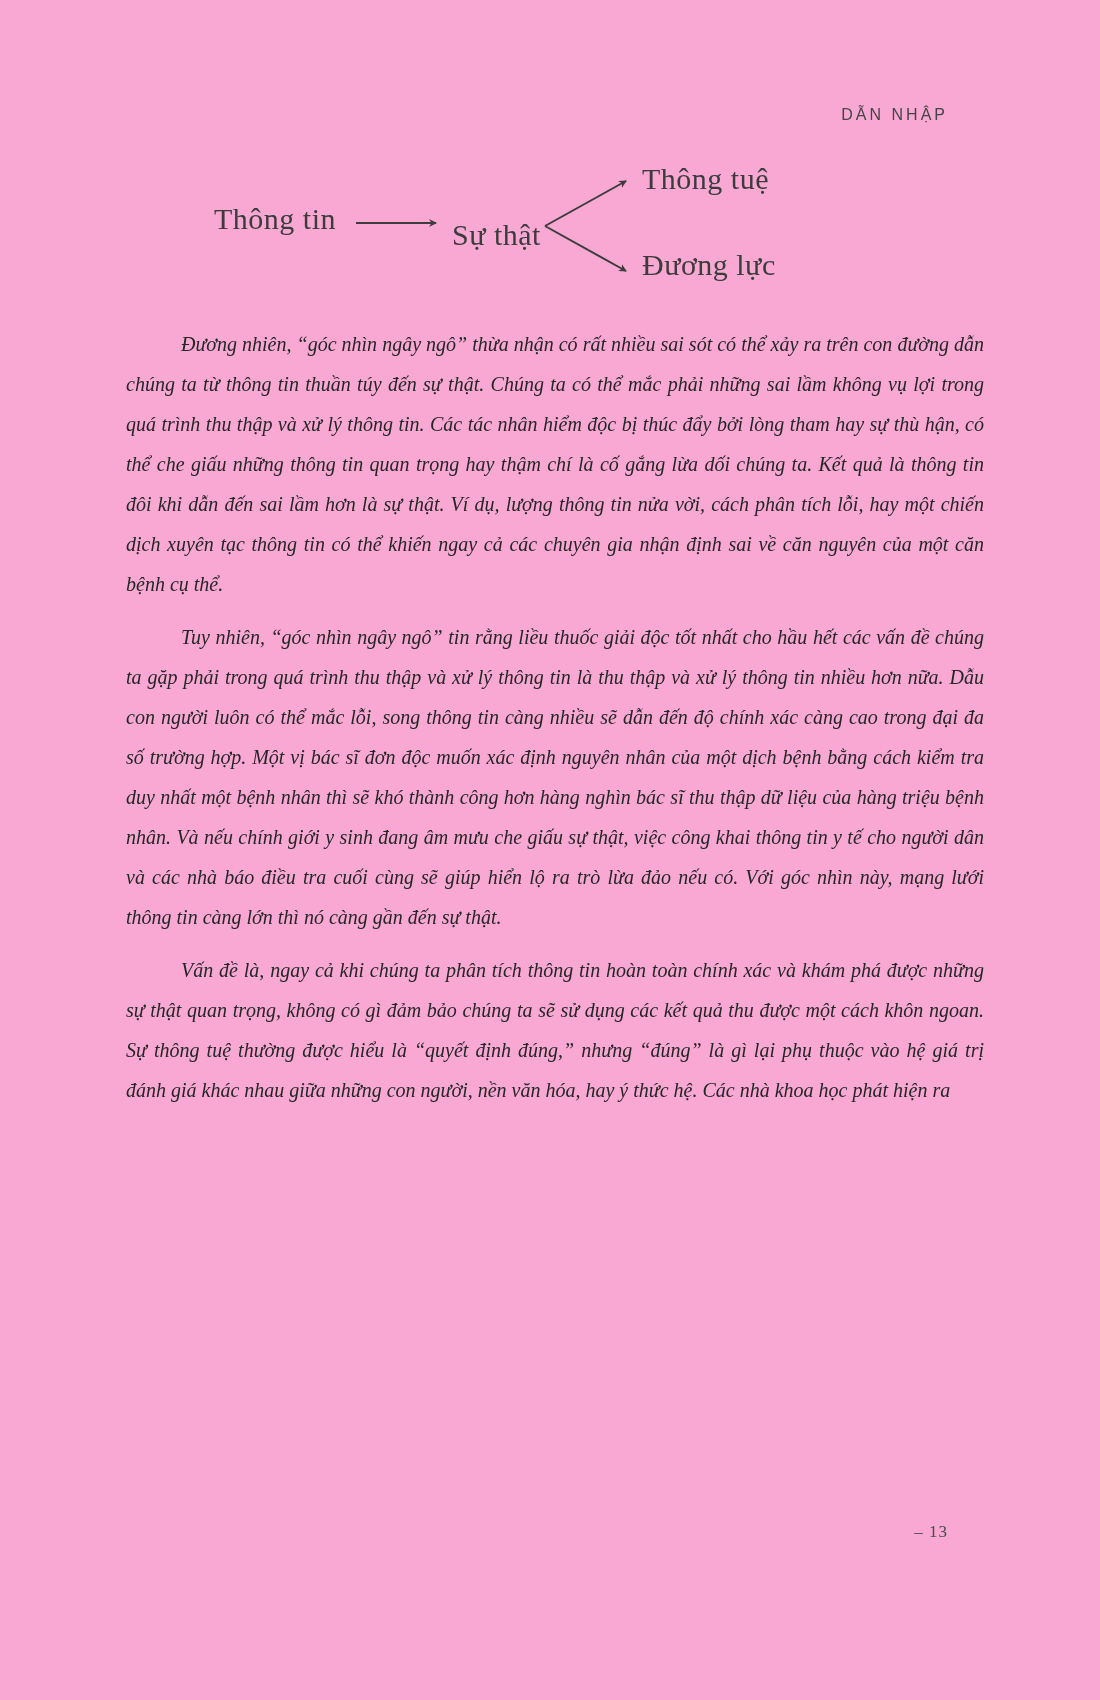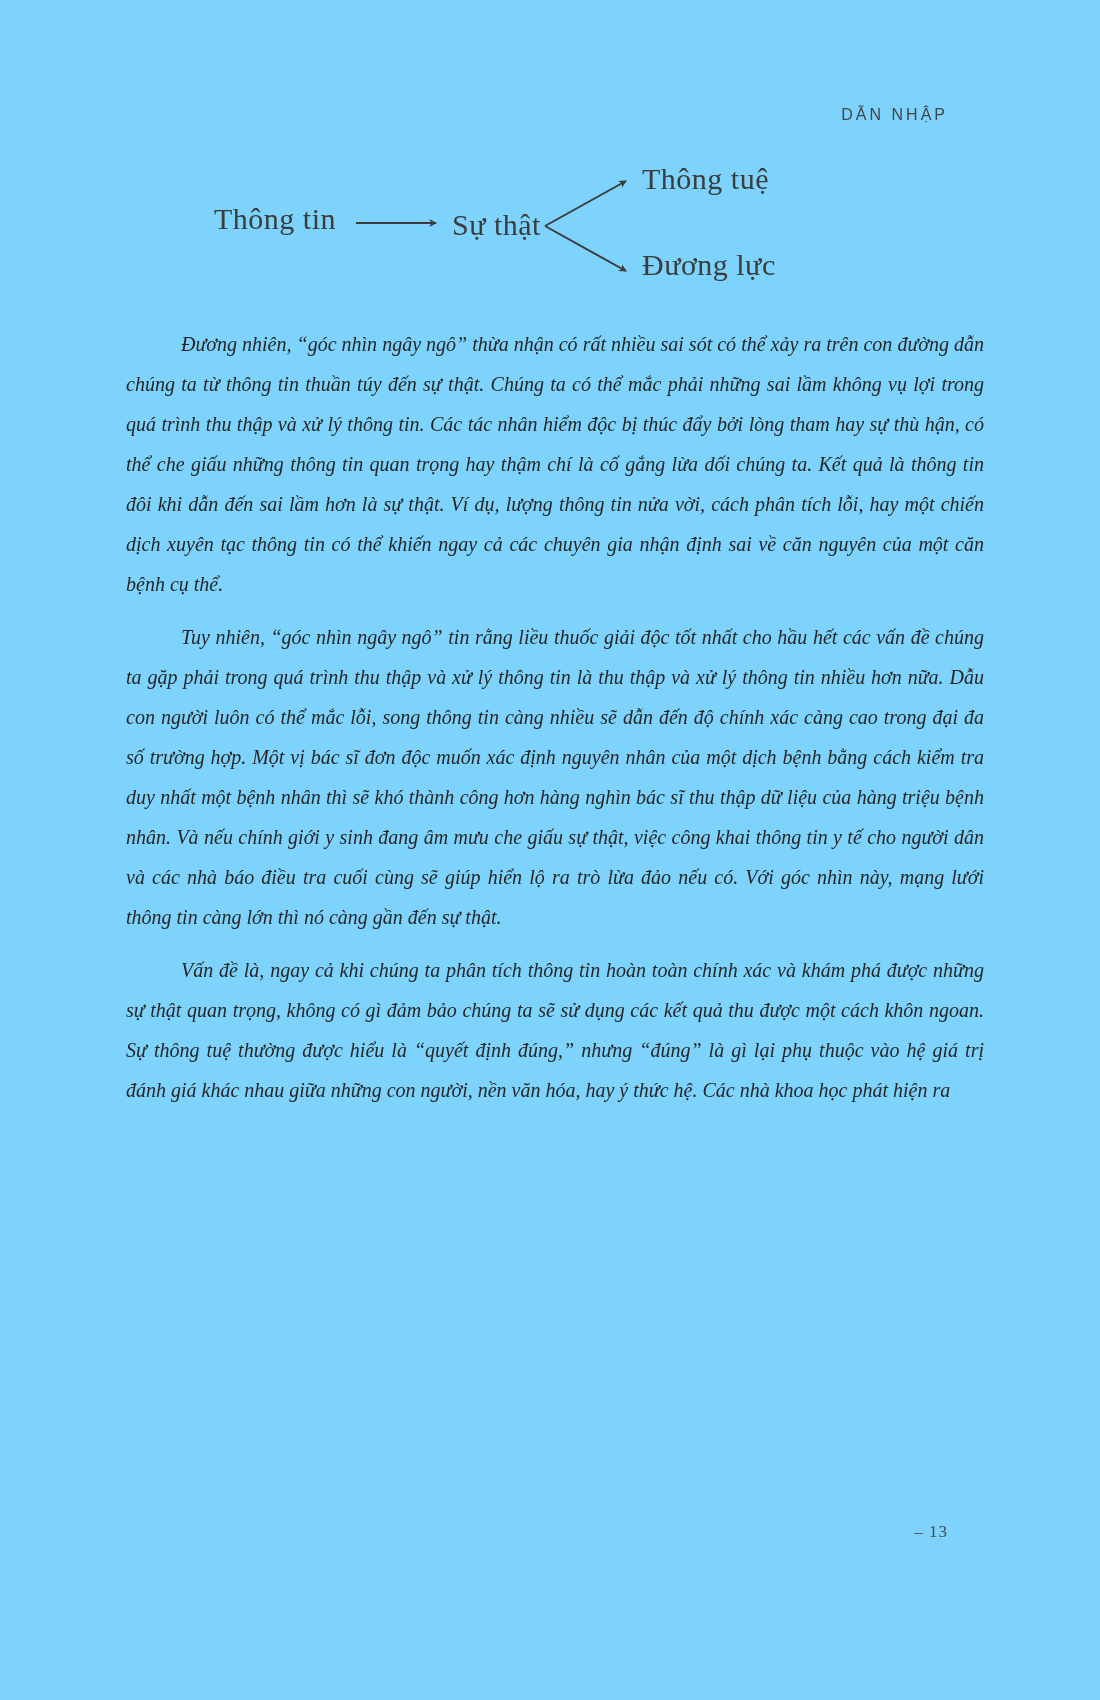--- a/index.html
+++ b/index.html
@@ -4,21 +4,21 @@
 <style>
   html, body {
     margin: 0;
     padding: 0;
     background: #ffffff;
   }
   .page {
     position: relative;
     width: 1100px;
     height: 1700px;
-    background: #7dd3fc;
+    background: #f9a8d4;
     overflow: hidden;
   }
   .running-head {
     position: absolute;
     top: 106px;
     right: 152px;
     font-family: "Liberation Sans", sans-serif;
     font-size: 16px;
     font-weight: 400;
     letter-spacing: 3px;
@@ -39,21 +39,21 @@
   .diagram-label {
     position: absolute;
     font-family: Liberation Serif, serif;
     font-size: 30px;
     font-weight: 400;
     letter-spacing: 0.5px;
     color: #3c3c3c;
     white-space: nowrap;
   }
   .node-info   { left: 214px; top: 62px; }
-  .node-truth  { left: 452px; top: 68px; }
+  .node-truth  { left: 452px; top: 78px; }
   .node-wisdom { left: 642px; top: 22px; }
   .node-power  { left: 642px; top: 108px; }
   .body-text {
     position: absolute;
     top: 324px;
     left: 126px;
     width: 858px;
     font-family: "Liberation Serif", serif;
     font-size: 20px;
     line-height: 40px;

